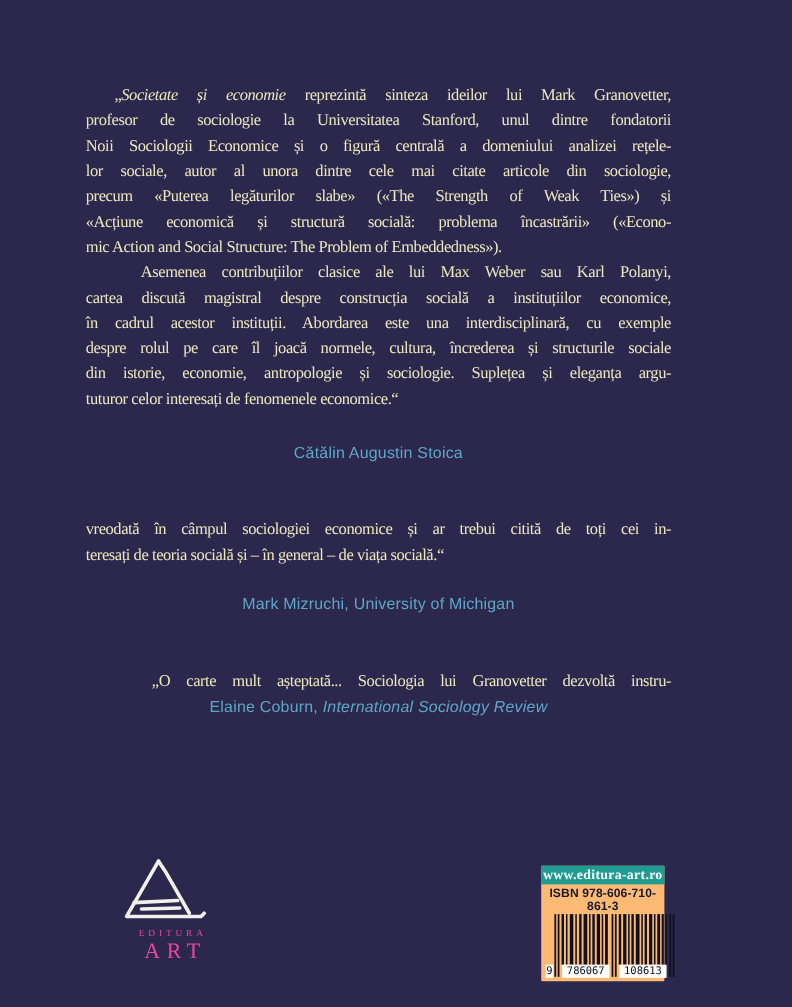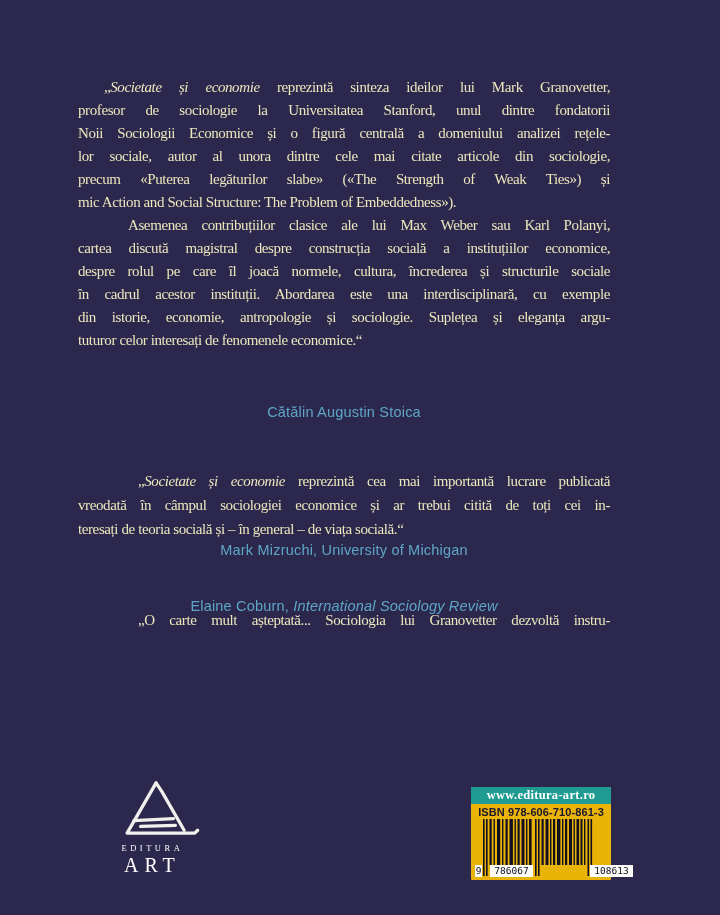--- a/index.html
+++ b/index.html
@@ -19,65 +19,65 @@
   .line.last{text-align-last:left;}
   .it{font-style:italic;}
   .attr{font-family:"Liberation Sans",sans-serif;font-size:14.5px;letter-spacing:0.2px;
         color:var(--attr-color);text-align:center;}
   
   #quote-0{top:76px;}
   #attr-0{top:404px;}
   #quote-1{top:469px;}
   #attr-1{top:542px;}
   #quote-2{top:608px;}
-  #attr-2{top:598px;}
+  #attr-2{top:635px;}
   
-  .logo{position:absolute;left:118px;top:779px;width:82px;text-align:left;color:#ffffff;}
+  .logo{position:absolute;left:106px;top:779px;width:82px;text-align:right;color:#ec4899;}
   .logo svg{display:block;margin:0 auto;}
   .logo .ed{font-size:8.5px;letter-spacing:3.5px;margin-top:6px;text-indent:3.5px;}
   .logo .art{font-size:20px;letter-spacing:6px;margin-top:1px;text-indent:6px;}
   
-  .bar-panel{position:absolute;left:471px;top:787px;width:140px;background:#eab308;
+  .bar-panel{position:absolute;left:492px;top:787px;width:112px;background:#fdba74;
              border-radius:1px;padding-bottom:3px;}
   .band{height:17px;background:var(--band);color:#ffffff;font-family:"Liberation Serif",serif;
         font-weight:bold;font-size:12.5px;letter-spacing:0.3px;text-align:center;line-height:17px;}
   .isbn{font-family:"Liberation Sans",sans-serif;font-weight:bold;font-size:11px;
         letter-spacing:0.1px;color:#17172e;text-align:center;padding:2px 0 1px;}
   .bars{position:relative;height:58px;margin:0 4px;}
   .bars svg{position:absolute;left:0;top:0;}
   .digits{position:absolute;left:0;top:46px;width:100%;height:12px;
           font-family:"DejaVu Sans Mono",monospace;font-size:9.5px;color:#101020;}
   .digits span{position:absolute;background:#fbfbf8;line-height:12px;text-align:center;}
   .d0{left:0;width:7px;}
   .d1{left:15px;width:43px;}
-  .d2{left:67px;width:43px;margin-left:48px;}
+  .d2{left:67px;width:43px;}
 </style>
 </head>
 <body>
 
 <div class="cover">
 
   <section id="quote-0" class="col">
       <div class="line" style="text-indent: 26px;"><span>„</span><span class="it">Societate și economie</span><span> reprezintă sinteza ideilor lui Mark Granovetter,</span></div>
       <div class="line">profesor de sociologie la Universitatea Stanford, unul dintre fondatorii</div>
       <div class="line">Noii Sociologii Economice și o figură centrală a domeniului analizei rețele-</div>
       <div class="line">lor sociale, autor al unora dintre cele mai citate articole din sociologie,</div>
       <div class="line">precum «Puterea legăturilor slabe» («The Strength of Weak Ties») și</div>
+      <div class="line">«Acțiune economică și structură socială: problema încastrării» («Econo-</div>
       <div class="line last">mic Action and Social Structure: The Problem of Embeddedness»).</div>
       <div class="line" style="text-indent: 50px;">Asemenea contribuțiilor clasice ale lui Max Weber sau Karl Polanyi,</div>
       <div class="line">cartea discută magistral despre construcția socială a instituțiilor economice,</div>
+      <div class="line">în cadrul acestor instituții. Abordarea este una interdisciplinară, cu exemple</div>
       <div class="line">despre rolul pe care îl joacă normele, cultura, încrederea și structurile sociale</div>
-      <div class="line">în cadrul acestor instituții. Abordarea este una interdisciplinară, cu exemple</div>
       <div class="line">din istorie, economie, antropologie și sociologie. Suplețea și eleganța argu-</div>
       <div class="line last">tuturor celor interesați de fenomenele economice.“</div>
     </section>
   <div id="attr-0" class="col attr"><span>Cătălin Augustin Stoica</span></div>
 
   <section id="quote-1" class="col q-small">
-      <div class="line" style="text-indent: 60px;"><span>„</span><span class="it">Societate și economie</span><span> reprezintă cea mai importantă lucrare publicată</span></div>
       <div class="line">vreodată în câmpul sociologiei economice și ar trebui citită de toți cei in-</div>
       <div class="line last">teresați de teoria socială și – în general – de viața socială.“</div>
     </section>
   <div id="attr-1" class="col attr"><span>Mark Mizruchi, University of Michigan</span></div>
 
   <section id="quote-2" class="col q-small">
       <div class="line" style="text-indent: 60px;">„O carte mult așteptată... Sociologia lui Granovetter dezvoltă instru-</div>
     </section>
   <div id="attr-2" class="col attr"><span>Elaine Coburn, </span><span class="it">International Sociology Review</span></div>
 

